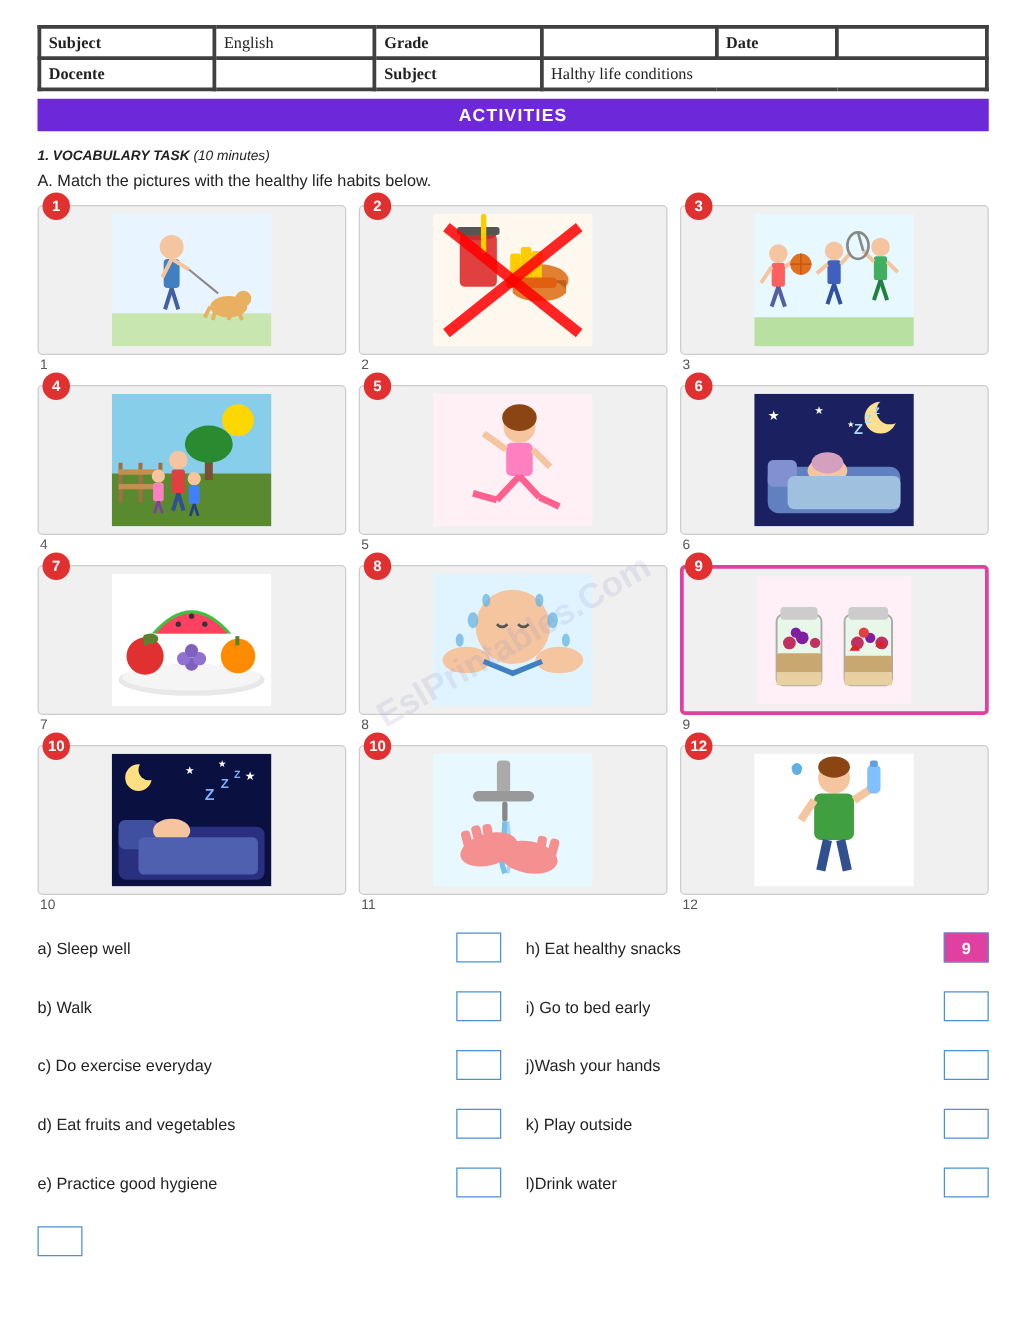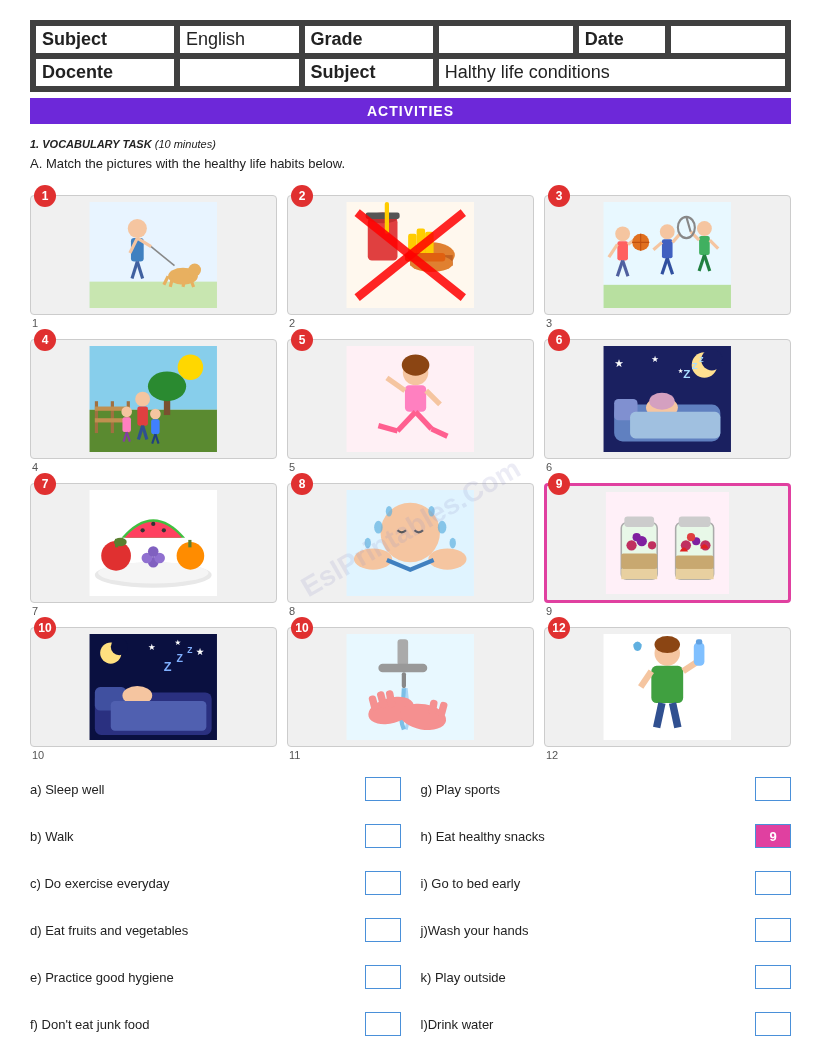--- a/index.html
+++ b/index.html
@@ -13,23 +13,24 @@
       color: #222;
     }
 
     
     .header-table {
       width: 100%;
       border-collapse: collapse;
       margin-bottom: 6px;
     }
     .header-table td {
-      border: 6px solid #404040;
+      border: 3px solid #404040;
       padding: 3px 6px;
-      font-size: 18px;
+      font-size: 13px;
+      font-family: Liberation Serif, serif;
     }
     .header-table .label {
       font-weight: bold;
     }
 
     
     .activities-banner {
       background: #6d28d9;
       color: #fff;
       text-align: center;
@@ -44,21 +45,21 @@
     .section-title {
       font-size: 11px;
       margin-bottom: 6px;
       margin-top: 4px;
       font-style: italic;
     }
     .section-title .bold { font-weight: bold; }
 
     .instruction {
       font-size: 13px;
-      margin-bottom: 24px;
+      margin-bottom: 12px;
     }
 
     
     .image-grid {
       display: grid;
       grid-template-columns: repeat(3, 1fr);
       gap: 10px;
       margin-bottom: 16px;
     }
 
@@ -597,30 +598,25 @@
       </div>
       <div class="match-row">
         <span class="match-label">d) Eat fruits and vegetables</span>
         <div class="match-box"></div>
       </div>
       <div class="match-row">
         <span class="match-label">e) Practice good hygiene</span>
         <div class="match-box"></div>
       </div>
       <div class="match-row">
-        <span class="match-label">f) Don't eat junk food</span>
         <div class="match-box"></div>
       </div>
     </div>
 
     <div class="match-col">
-      <div class="match-row">
-        <span class="match-label">g) Play sports</span>
-        <div class="match-box"></div>
-      </div>
       <div class="match-row">
         <span class="match-label">h) Eat healthy snacks</span>
         <div class="match-box filled-pink">9</div>
       </div>
       <div class="match-row">
         <span class="match-label">i) Go to bed early</span>
         <div class="match-box"></div>
       </div>
       <div class="match-row">
         <span class="match-label">j)Wash your hands</span>

